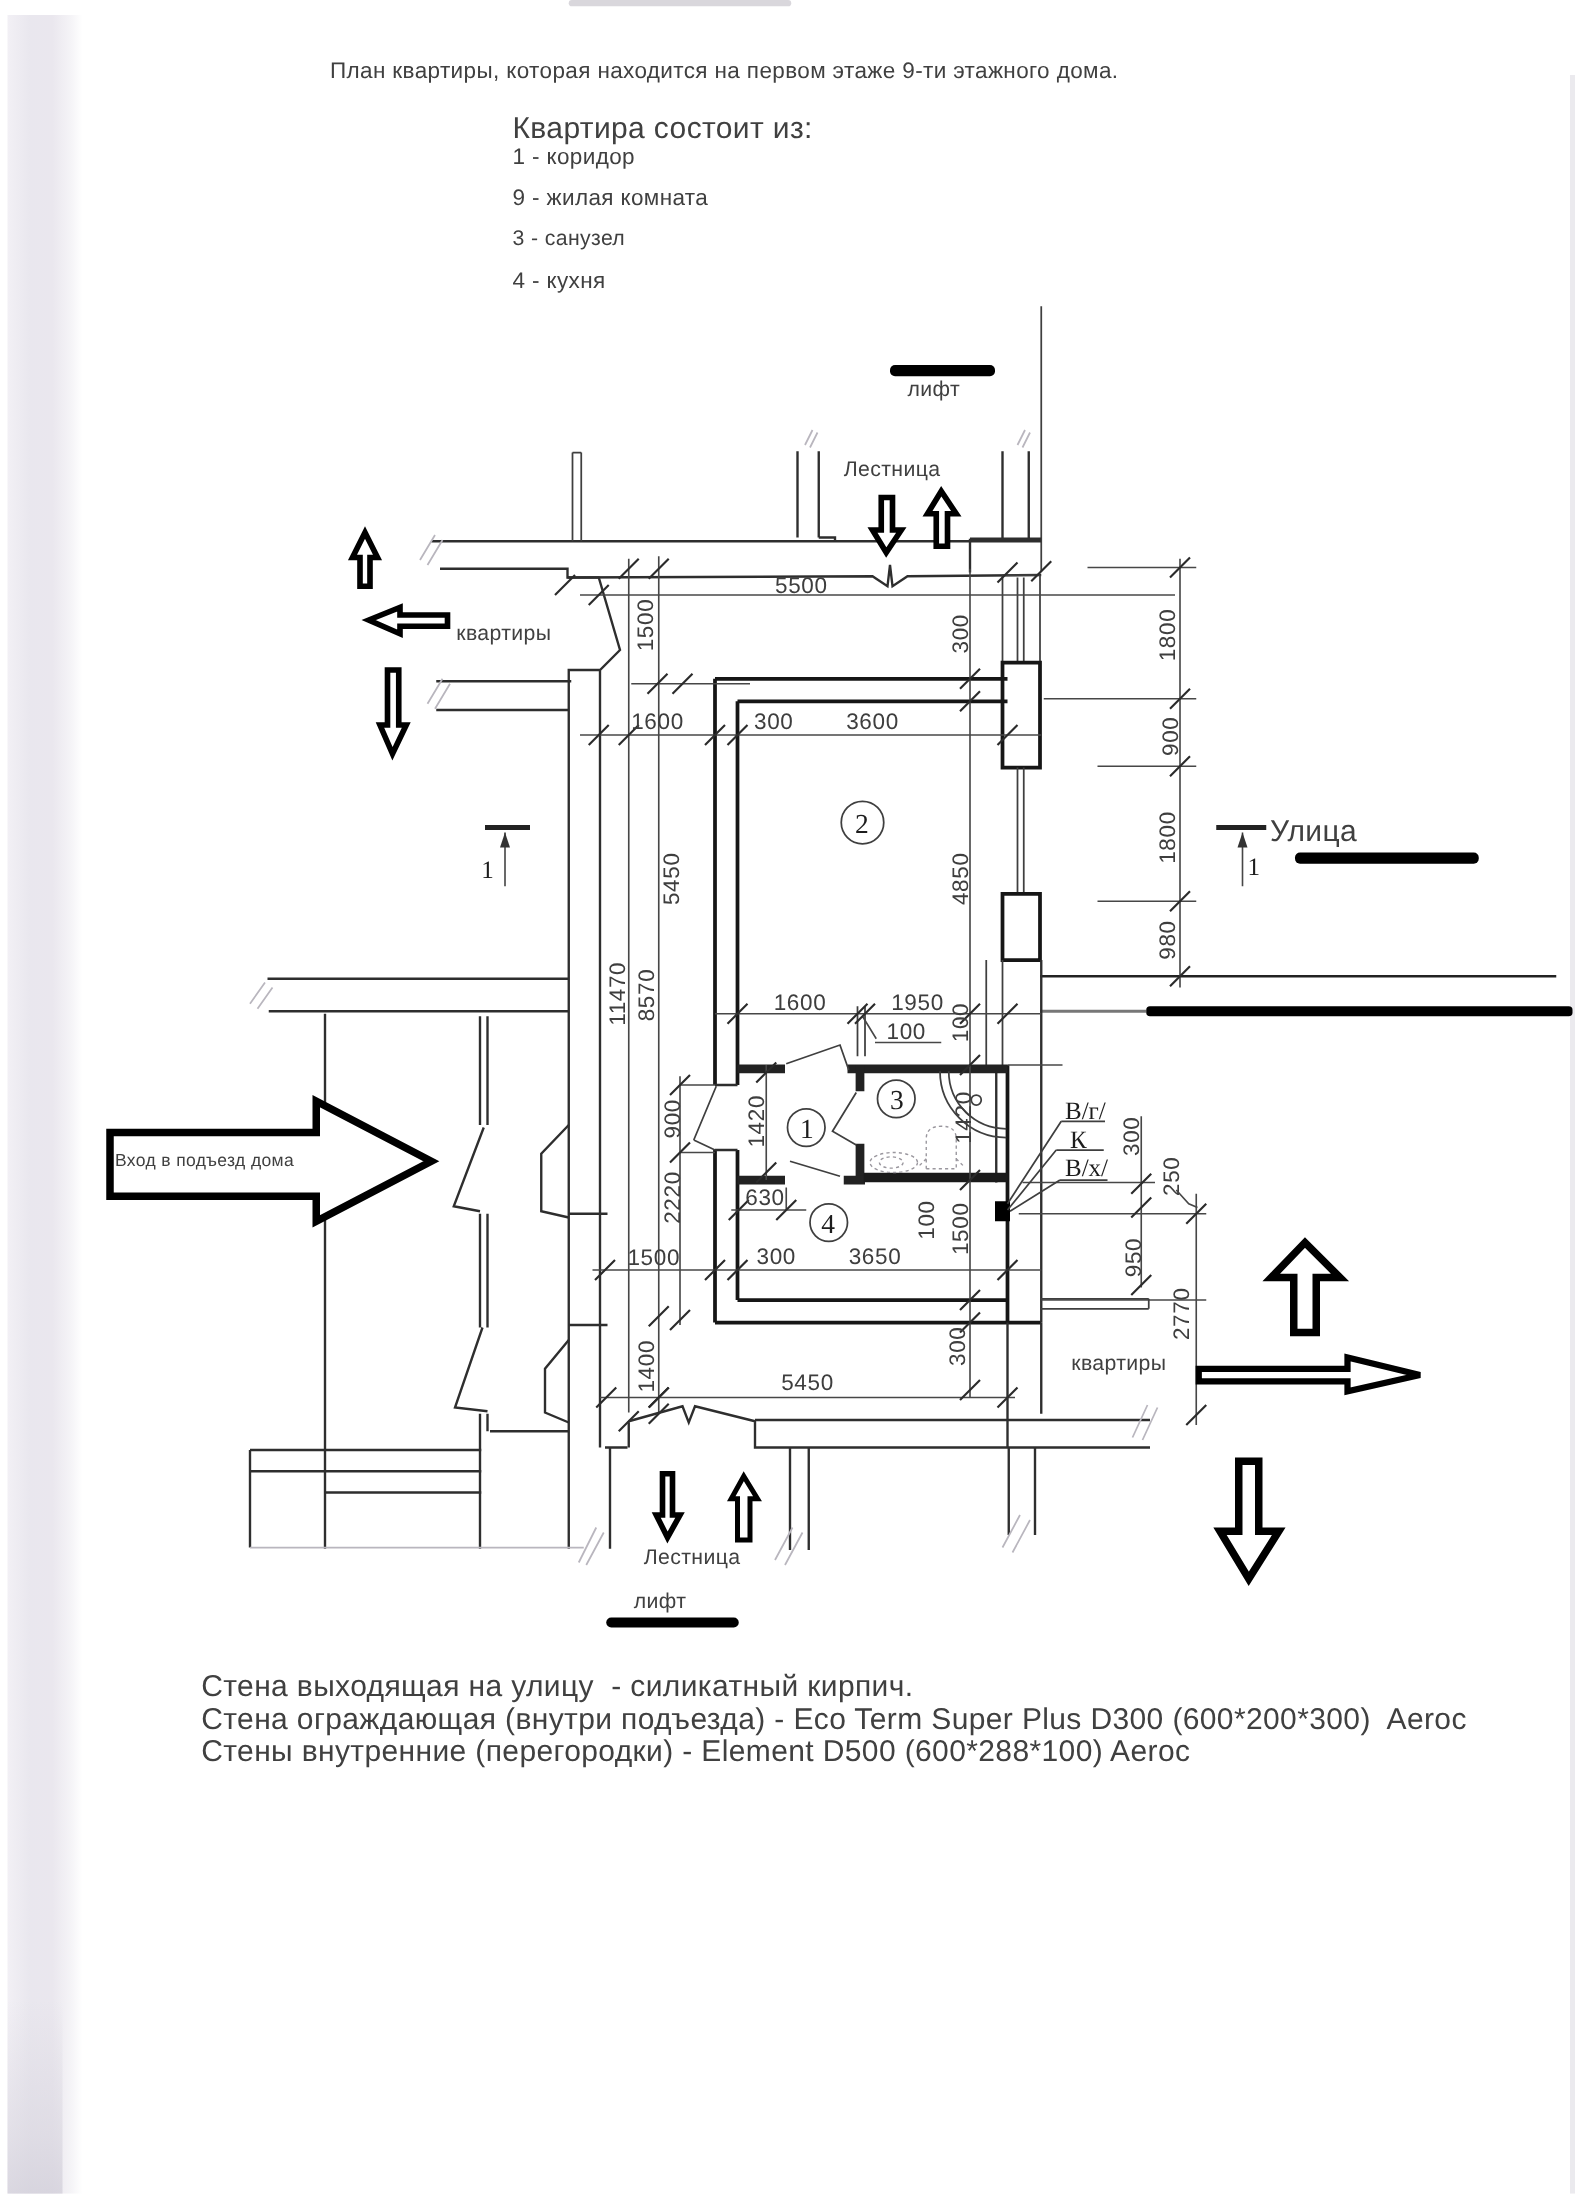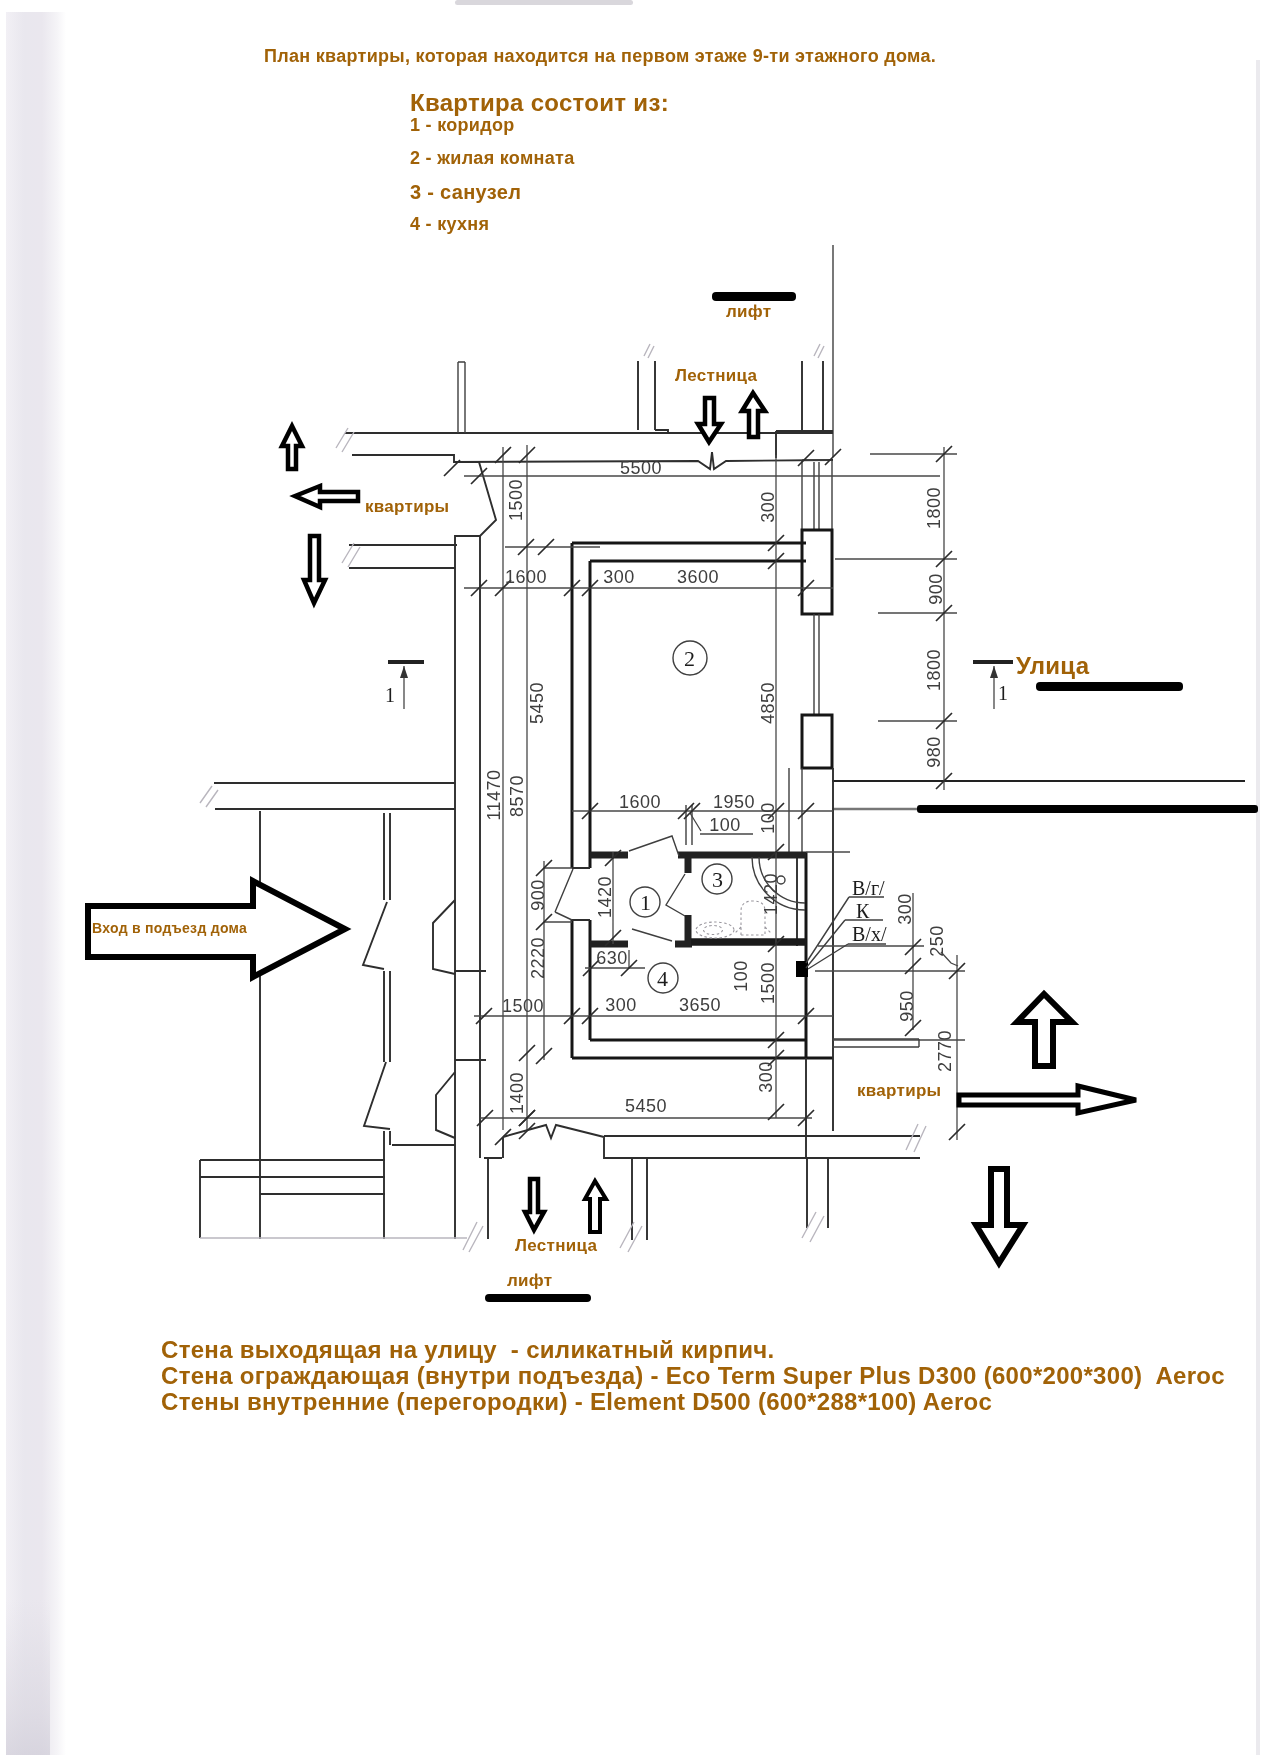--- a/index.html
+++ b/index.html
@@ -1,17 +1,17 @@
 <!DOCTYPE html>
 <html><head>
 <meta charset="utf-8">
 <style>
 html,body{margin:0;padding:0}
 body{width:1276px;height:1755px;background:#fff;position:relative;font-family:"Liberation Sans",sans-serif;overflow:hidden}
-.b{position:absolute;font-weight:bold;color:#a16207;white-space:nowrap;font-size:17px;z-index:5;letter-spacing:0.3px}
+.b{position:absolute;font-weight:normal;color:#404040;white-space:nowrap;font-size:17px;z-index:5;letter-spacing:0.3px}
 #band{position:absolute;left:6px;top:12px;width:60px;height:1743px;background:linear-gradient(90deg,#f2f0f5 0%,#e9e7ee 30%,#eae7ee 60%,#f5f4f7 85%,#fff 100%)}
 #redge{position:absolute;left:1256px;top:60px;width:4px;height:1695px;background:#e3e1e7;opacity:.7}
 svg{position:absolute;left:0;top:0}
 .t{stroke:#161616;stroke-width:3;fill:none}
 .m{stroke:#2e2e2e;stroke-width:1.9;fill:none}
 .n{stroke:#3f3f3f;stroke-width:1.4;fill:none}
 .d{stroke:#474747;stroke-width:1.3;fill:none}
 .k{stroke:#2b2b2b;stroke-width:1.7;fill:none}
 .g{stroke:#b9b6be;stroke-width:1.4;fill:none}
 .ar{stroke:#000;fill:#fff}
@@ -23,22 +23,22 @@
 </head>
 <body>
 <div id="band"></div>
 <div id="redge"></div>
 <div style="position:absolute;left:455px;top:0;width:178px;height:5px;background:#b9b7bf;border-radius:3px;opacity:.55"></div>
 <div style="position:absolute;left:6px;top:1600px;width:44px;height:155px;background:linear-gradient(180deg,rgba(222,220,228,0) 0%,rgba(214,211,221,.55) 70%,rgba(208,205,216,.7) 100%)"></div>
 
 <div class="b" style="left:264px;top:46px;font-size:18px">План квартиры, которая находится на первом этаже 9-ти этажного дома.</div>
 <div class="b" style="left:410px;top:89px;font-size:24px">Квартира состоит из:</div>
 <div class="b" style="left:410px;top:115px;font-size:18px">1 - коридор</div>
-<div class="b" style="left:410px;top:148px;font-size:18px">2 - жилая комната</div>
-<div class="b" style="left:410px;top:181px;font-size:20px">3 - санузел</div>
+<div class="b" style="left:410px;top:148px;font-size:18px">9 - жилая комната</div>
+<div class="b" style="left:410px;top:181px;font-size:17px">3 - санузел</div>
 <div class="b" style="left:410px;top:214px;font-size:18px">4 - кухня</div>
 
 <div class="b" style="left:726px;top:302px">лифт</div>
 <div class="b" style="left:675px;top:366px">Лестница</div>
 <div class="b" style="left:365px;top:497px">квартиры</div>
 <div class="b" style="left:1016px;top:652px;font-size:24px">Улица</div>
 <div class="b" style="left:92px;top:920px;font-size:14px">Вход в подъезд дома</div>
 <div class="b" style="left:857px;top:1081px">квартиры</div>
 <div class="b" style="left:515px;top:1236px">Лестница</div>
 <div class="b" style="left:507px;top:1271px">лифт</div>

